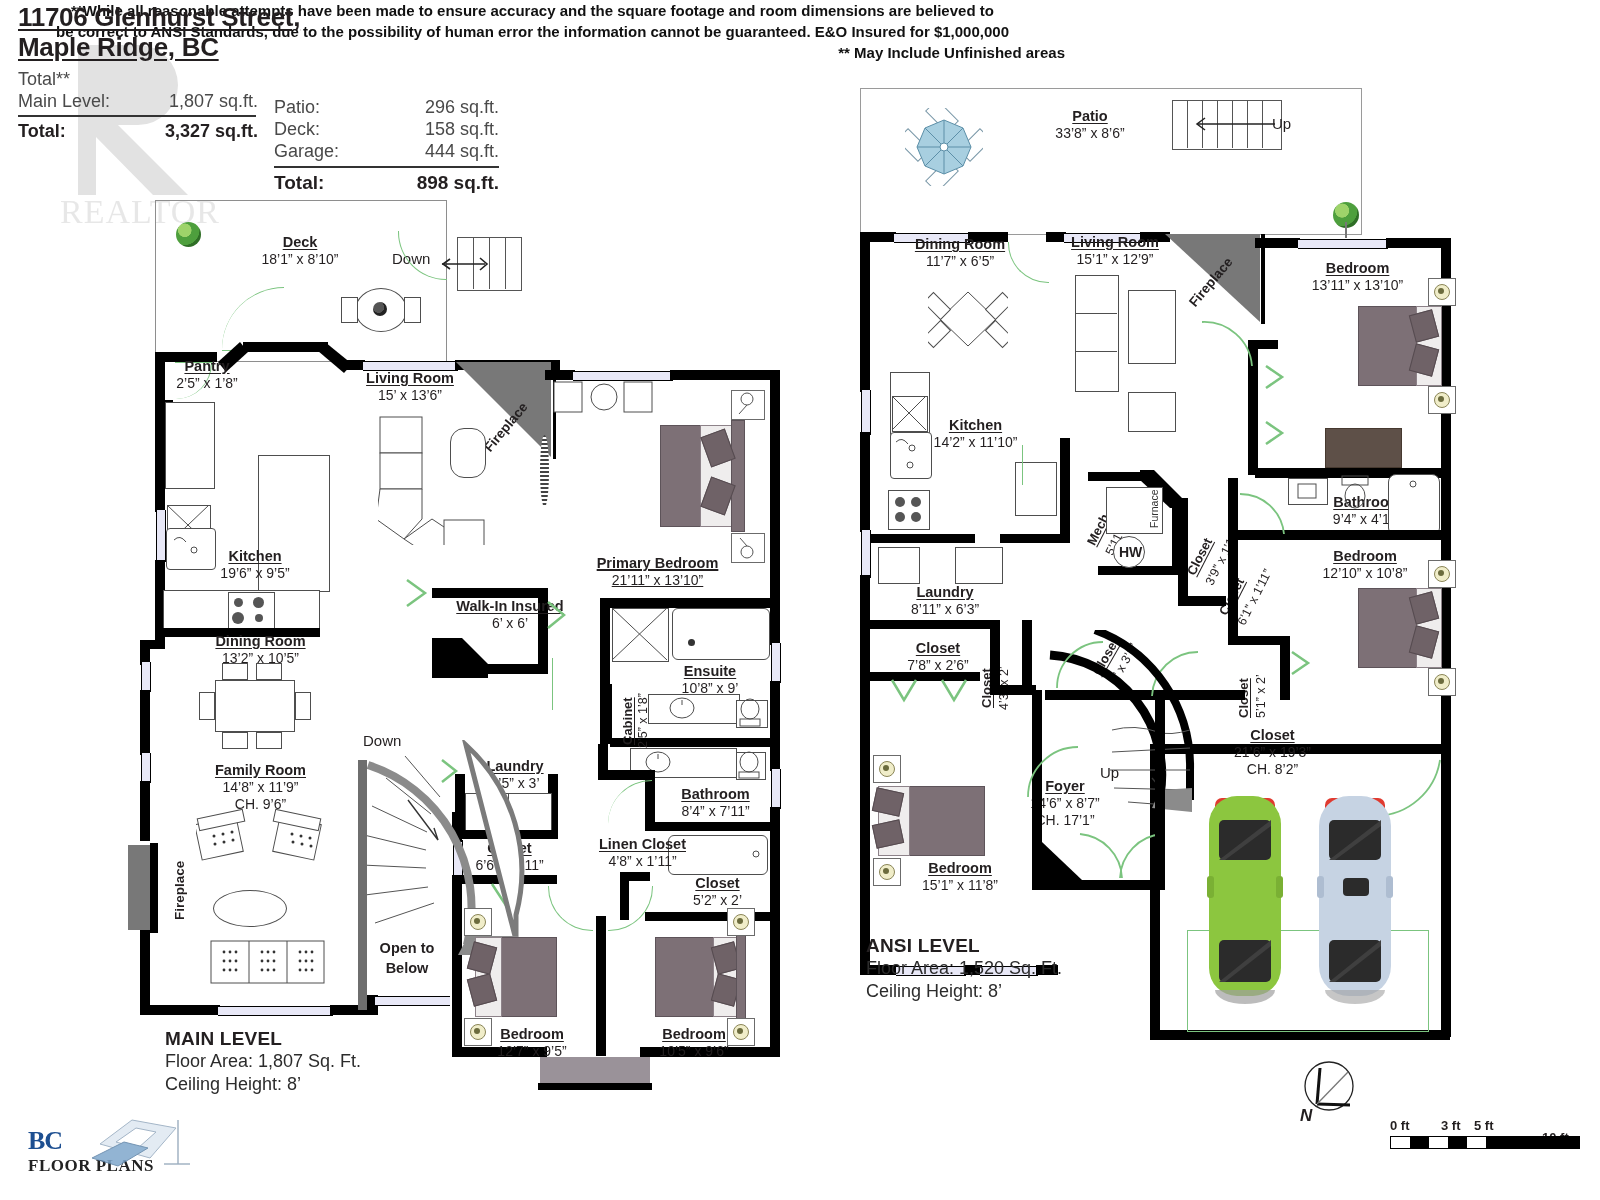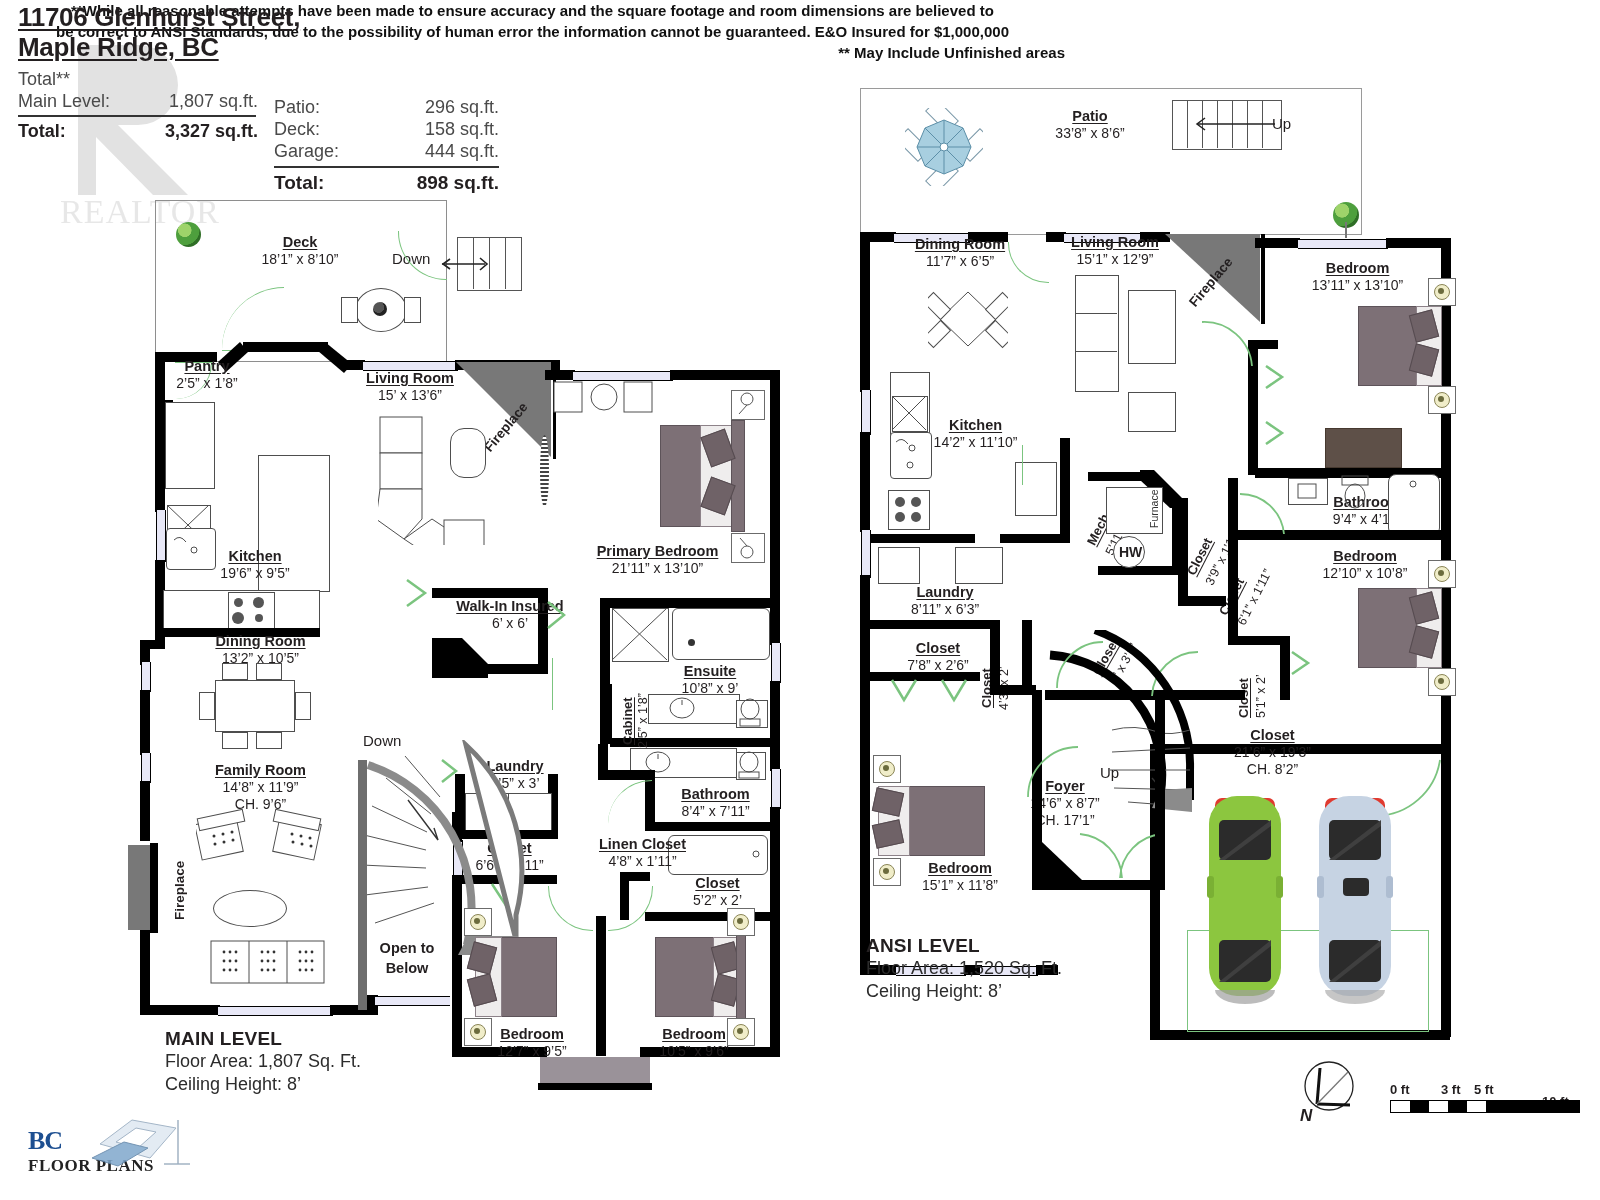--- a/index.html
+++ b/index.html
@@ -83,21 +83,21 @@
   #disclaimer .r{text-align:right;}
 
   #bclogo{left:28px;top:1112px;width:170px;height:70px;}
   #bclogo .bc{position:absolute;left:0;top:14px;font-size:26px;font-weight:bold;color:#1d4f91;font-family:"Liberation Serif",serif;letter-spacing:-1px;}
   #bclogo .fp{position:absolute;left:0;top:44px;font-size:17px;font-weight:bold;color:#222;font-family:"Liberation Serif",serif;letter-spacing:.5px;}
   #bclogo .art{position:absolute;left:62px;top:2px;width:100px;height:58px;opacity:.85;}
 
   
   #compass{left:1300px;top:1060px;width:58px;height:58px;}
   #scalebar{left:1390px;top:1082px;width:190px;}
-  #scalebar .ticks{position:relative;height:16px;font-size:13px;font-weight:bold;}
+  #scalebar .ticks{position:relative;height:16px;font-size:13px;font-weight:bold;margin-top:36px;}
   #scalebar .bar{position:relative;height:11px;border:1px solid #000;margin-top:2px;background:#fff;}
   #scalebar .seg{position:absolute;top:0;height:11px;background:#000;}
 </style>
 </head>
 <body>
 
 <div id="watermark" class="abs">
   <svg id="wmR" viewBox="0 0 120 150">
     <path d="M0,0 H60 A40,40 0 0 1 60,80 H40 L110,150 H75 L18,92 V150 H0 Z" fill="#a8a8a8"></path>
   </svg>
@@ -339,21 +339,21 @@
         <circle cx="102" cy="12" r="1.4"></circle>
       <circle cx="90" cy="21" r="1.4"></circle>
         <circle cx="96" cy="21" r="1.4"></circle>
         <circle cx="102" cy="21" r="1.4"></circle>
       <circle cx="90" cy="30" r="1.4"></circle>
         <circle cx="96" cy="30" r="1.4"></circle>
         <circle cx="102" cy="30" r="1.4"></circle>
     </g>
   </svg>
 
-  <div class="room" style="left:565px;top:543px;width:185px;">
+  <div class="room" style="left:565px;top:555px;width:185px;text-decoration:underline;">
     <div class="rname">Primary Bedroom</div>
     <div class="rdim">21’11” x 13’10”</div>
   </div>
   <svg class="abs" style="left:552px;top:378px;width:110px;height:38px;">
     <rect x="2" y="4" width="28" height="30" fill="#fff" stroke="#4e4e4e"></rect>
     <circle cx="52" cy="19" r="13" fill="#fff" stroke="#4e4e4e"></circle>
     <rect x="72" y="4" width="28" height="30" fill="#fff" stroke="#4e4e4e"></rect>
   </svg>
   <div class="bed" style="left:660px;top:425px;width:70px;height:100px;"></div>
   <div class="bedsheet" style="left:700px;top:425px;width:32px;height:100px;"></div>

